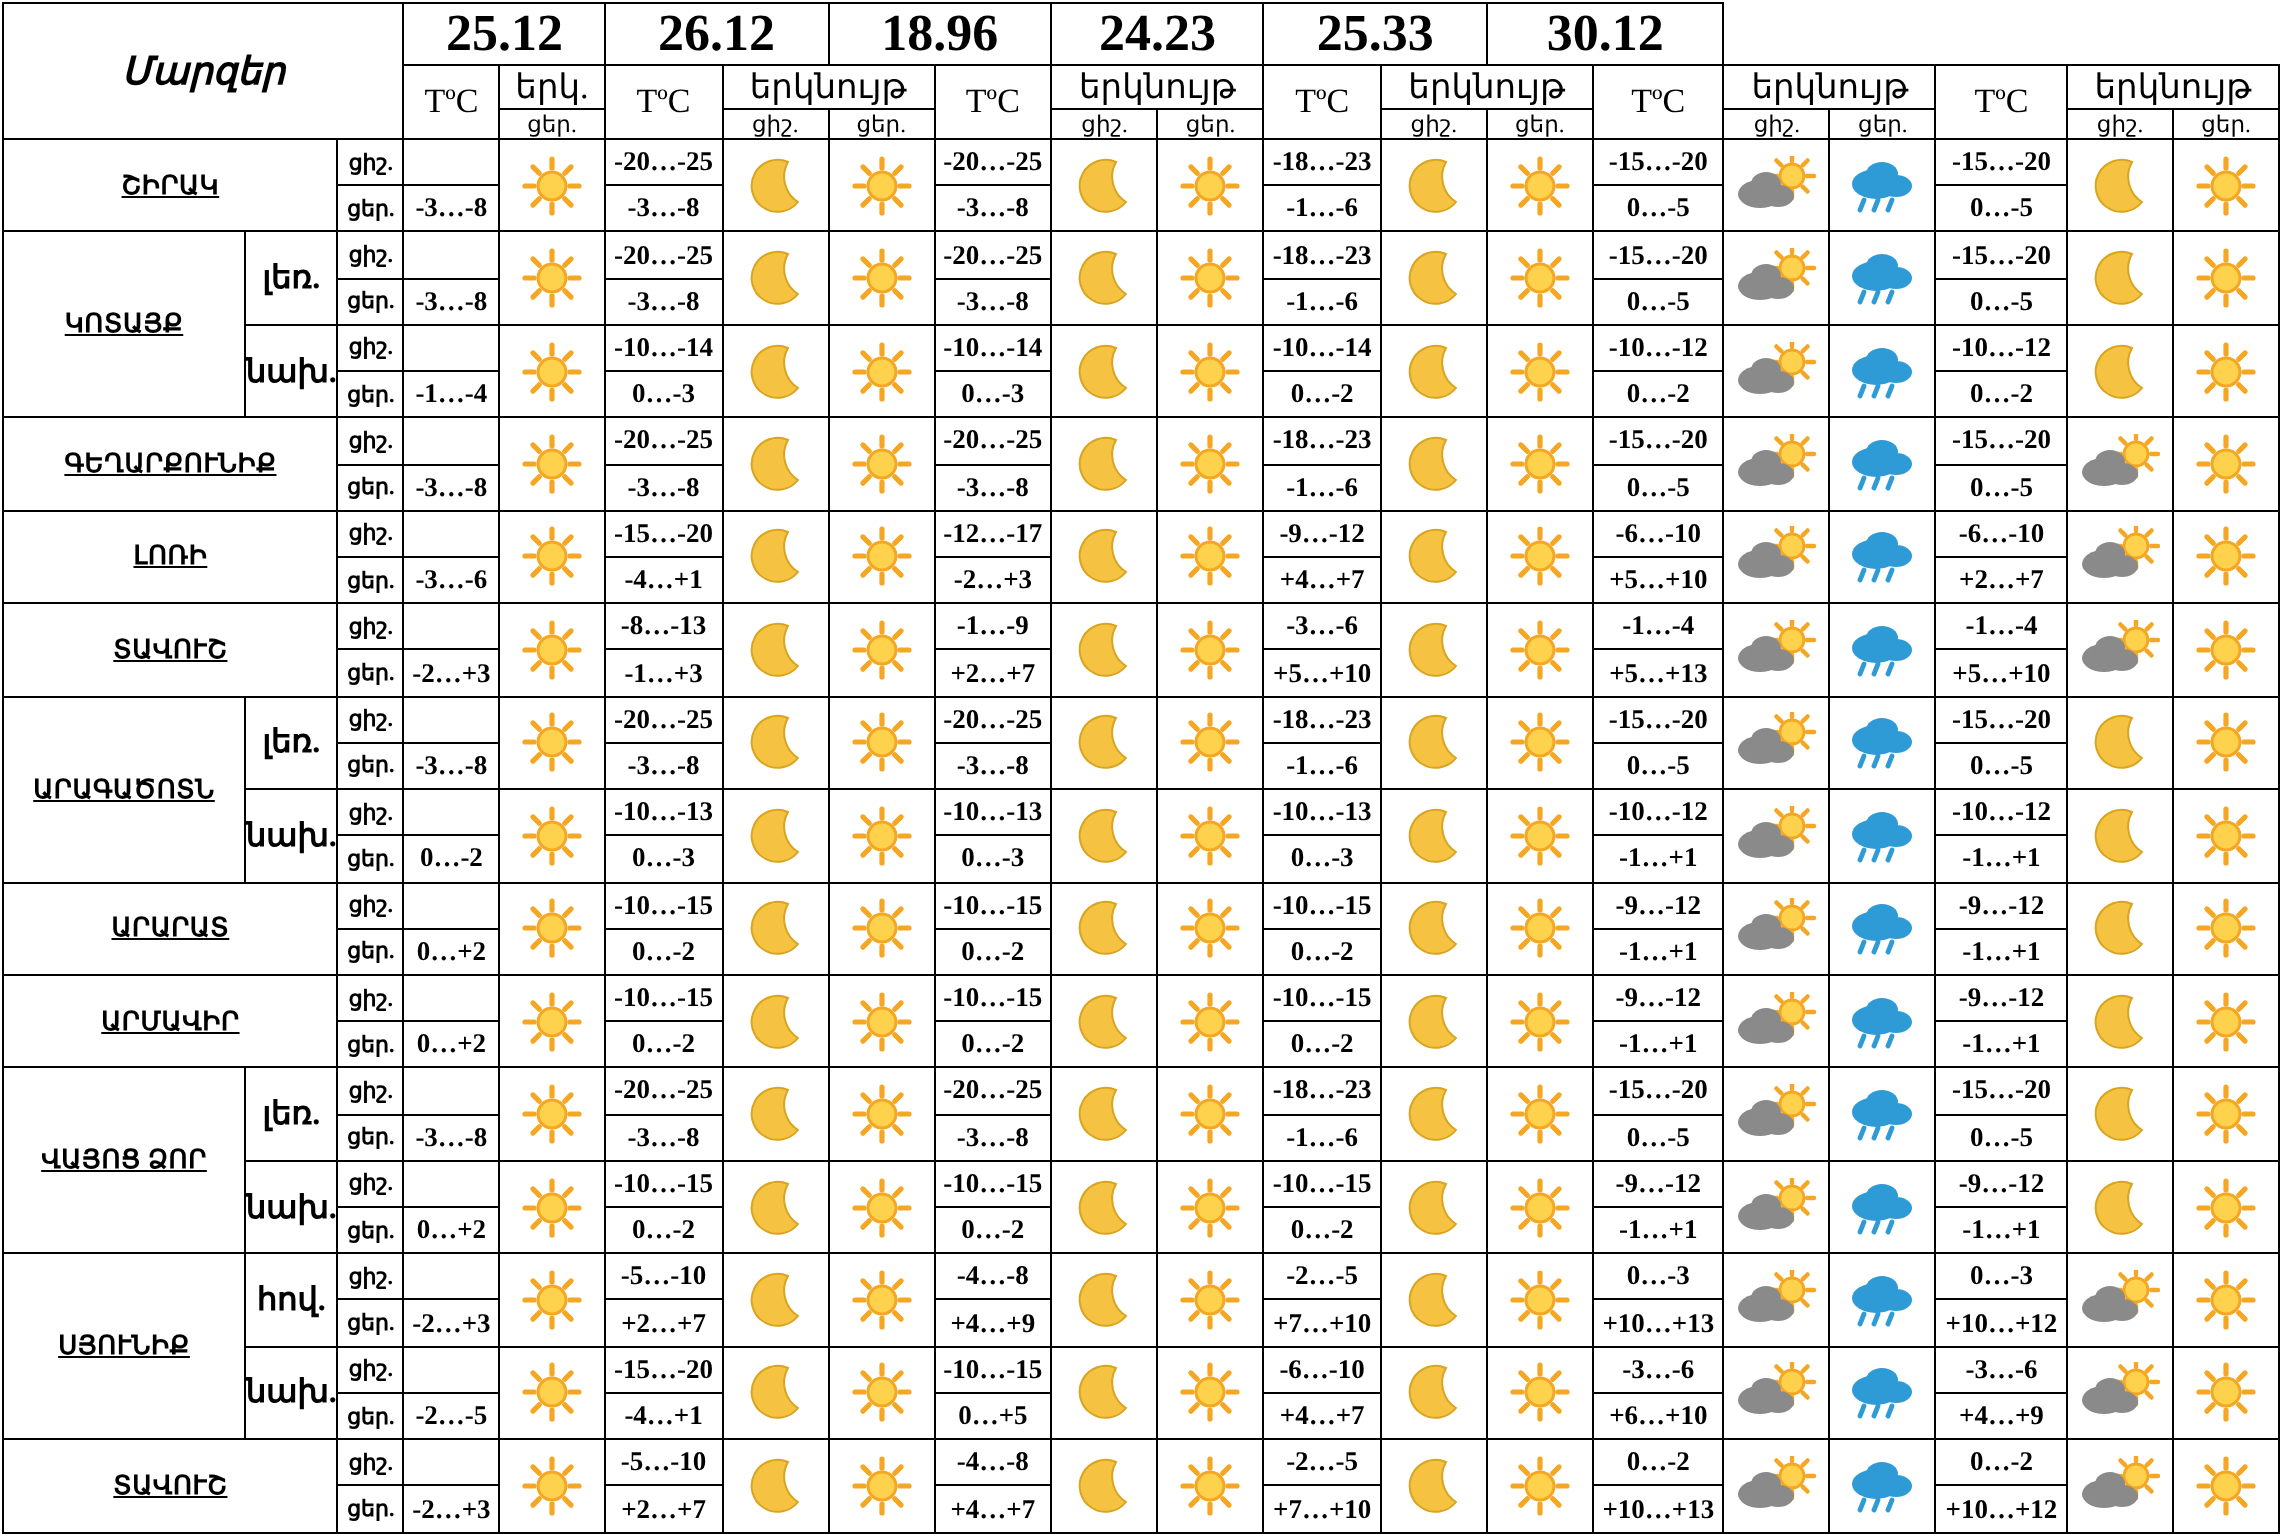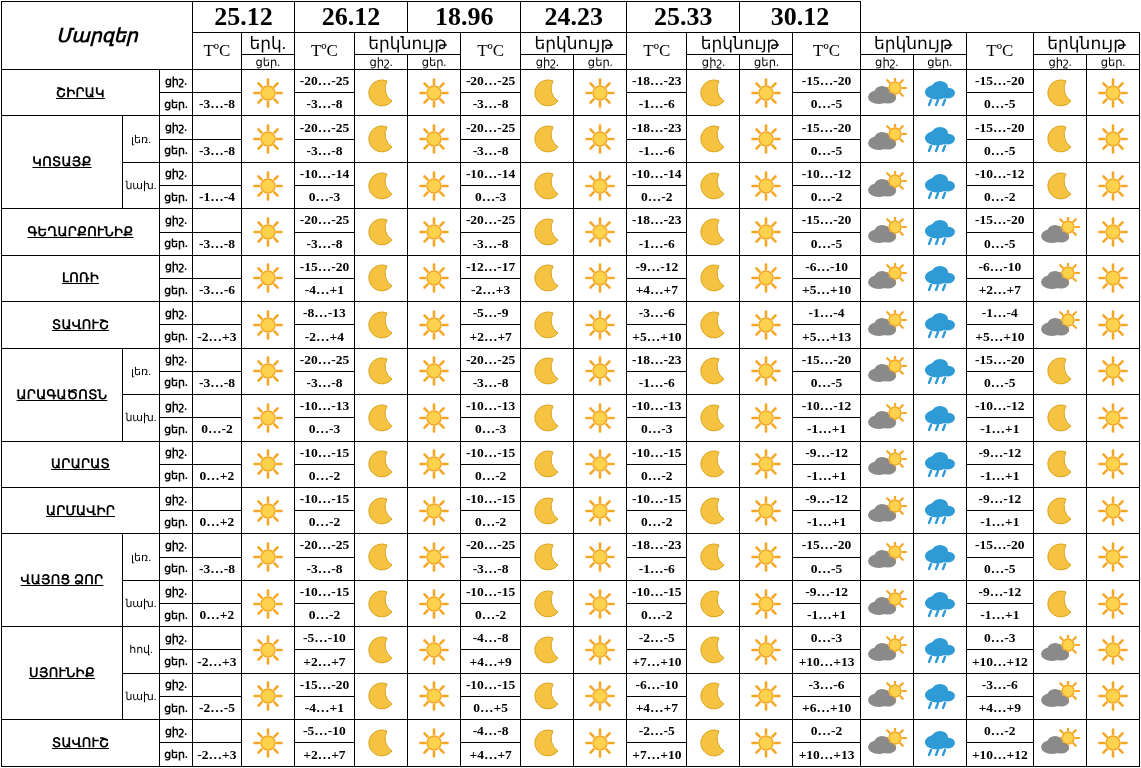--- a/index.html
+++ b/index.html
@@ -4,21 +4,21 @@
 <style>
   html,body{margin:0;padding:0;background:#fff;}
   body{font-family:"Liberation Serif", serif; width:1141px; height:768px; overflow:hidden;}
   table{border-collapse:collapse; width:1139px; height:766px; margin:1px;}
   td,th{border:1px solid #000; text-align:center; vertical-align:middle; padding:0;}
   .hdr-date{font-size:26px; font-weight:bold;}
   .hdr-sub{font-size:17px;}
   .hdr-sub2{font-size:11.5px;}
   .regions-title{font-style:italic; font-weight:bold; font-size:19px;}
   .region{font-weight:bold; font-size:13px; letter-spacing:.3px;text-decoration:underline;}
-  .subregion{font-weight:normal; font-size:11px;}
+  .subregion{font-weight:bold; font-size:16px;}
   .lbl{font-weight:bold; font-size:11px; white-space:nowrap;}
   .temp{font-weight:bold; font-size:13.5px; white-space:nowrap;}
   .tempcell{padding:0 2px;}
   .iconcell{width:52px;}
   svg{display:block;margin:0 auto;}
   .lblcol{width:32px;}
   .regioncol{width:120px;}
   .subcol{width:36px;}
 </style>
 </head>
@@ -854,21 +854,21 @@
               <line x1="23.36396103067893" y1="21.36396103067893" x2="26.54594154601839" y2="24.54594154601839" stroke="#F5A623" stroke-width="2.6" stroke-linecap="round"></line>
               <line x1="17" y1="24" x2="17" y2="28.5" stroke="#F5A623" stroke-width="2.6" stroke-linecap="round"></line>
               <line x1="10.636038969321072" y1="21.36396103067893" x2="7.4540584539816095" y2="24.54594154601839" stroke="#F5A623" stroke-width="2.6" stroke-linecap="round"></line>
               <line x1="8" y1="15.000000000000002" x2="3.5" y2="15.000000000000002" stroke="#F5A623" stroke-width="2.6" stroke-linecap="round"></line>
               <line x1="10.63603896932107" y1="8.636038969321072" x2="7.454058453981606" y2="5.4540584539816095" stroke="#F5A623" stroke-width="2.6" stroke-linecap="round"></line>
               <line x1="17" y1="6" x2="16.999999999999996" y2="1.5" stroke="#F5A623" stroke-width="2.6" stroke-linecap="round"></line>
               <line x1="23.363961030678926" y1="8.63603896932107" x2="26.54594154601839" y2="5.454058453981606" stroke="#F5A623" stroke-width="2.6" stroke-linecap="round"></line>
     </g>
           </svg>
         </td>
-        <td class="temp tempcell">-5…-9</td>
+        <td class="temp tempcell">-1…-9</td>
         <td class="iconcell" rowspan="2">
           <svg width="30" height="30" viewBox="0 0 30 30">
       <path d="M21 3 a13 13 0 1 0 5 20 A15 15 0 0 1 21 3 Z" fill="#F5C341" stroke="#D9A520" stroke-width="1"></path>
     </svg>
         </td>
         <td class="iconcell" rowspan="2">
           <svg width="34" height="30" viewBox="0 0 34 30">
             <g fill="#F5A623">
       <circle cx="17" cy="15" r="7" fill="#FFD24D" stroke="#F5A623" stroke-width="1.5"></circle>
       <line x1="26" y1="15" x2="30.5" y2="15" stroke="#F5A623" stroke-width="2.6" stroke-linecap="round"></line>
@@ -967,21 +967,21 @@
               <line x1="10.63603896932107" y1="8.636038969321072" x2="7.454058453981606" y2="5.4540584539816095" stroke="#F5A623" stroke-width="2.6" stroke-linecap="round"></line>
               <line x1="17" y1="6" x2="16.999999999999996" y2="1.5" stroke="#F5A623" stroke-width="2.6" stroke-linecap="round"></line>
               <line x1="23.363961030678926" y1="8.63603896932107" x2="26.54594154601839" y2="5.454058453981606" stroke="#F5A623" stroke-width="2.6" stroke-linecap="round"></line>
     </g>
           </svg>
         </td>
       </tr>
       <tr>
         <td class="lbl lblcol">ցեր.</td>
         <td class="temp tempcell">-2…+3</td>
-        <td class="temp tempcell">-2…+4</td>
+        <td class="temp tempcell">-1…+3</td>
         <td class="temp tempcell">+2…+7</td>
         <td class="temp tempcell">+5…+10</td>
         <td class="temp tempcell">+5…+13</td>
         <td class="temp tempcell">+5…+10</td>
       </tr>
       <tr>
         <td class="region regioncol" rowspan="4" colspan="1">ԱՐԱԳԱԾՈՏՆ</td>
         <td class="subregion subcol" rowspan="2">լեռ.</td>
         <td class="lbl lblcol">ցիշ.</td>
         <td class="temp tempcell"></td>

